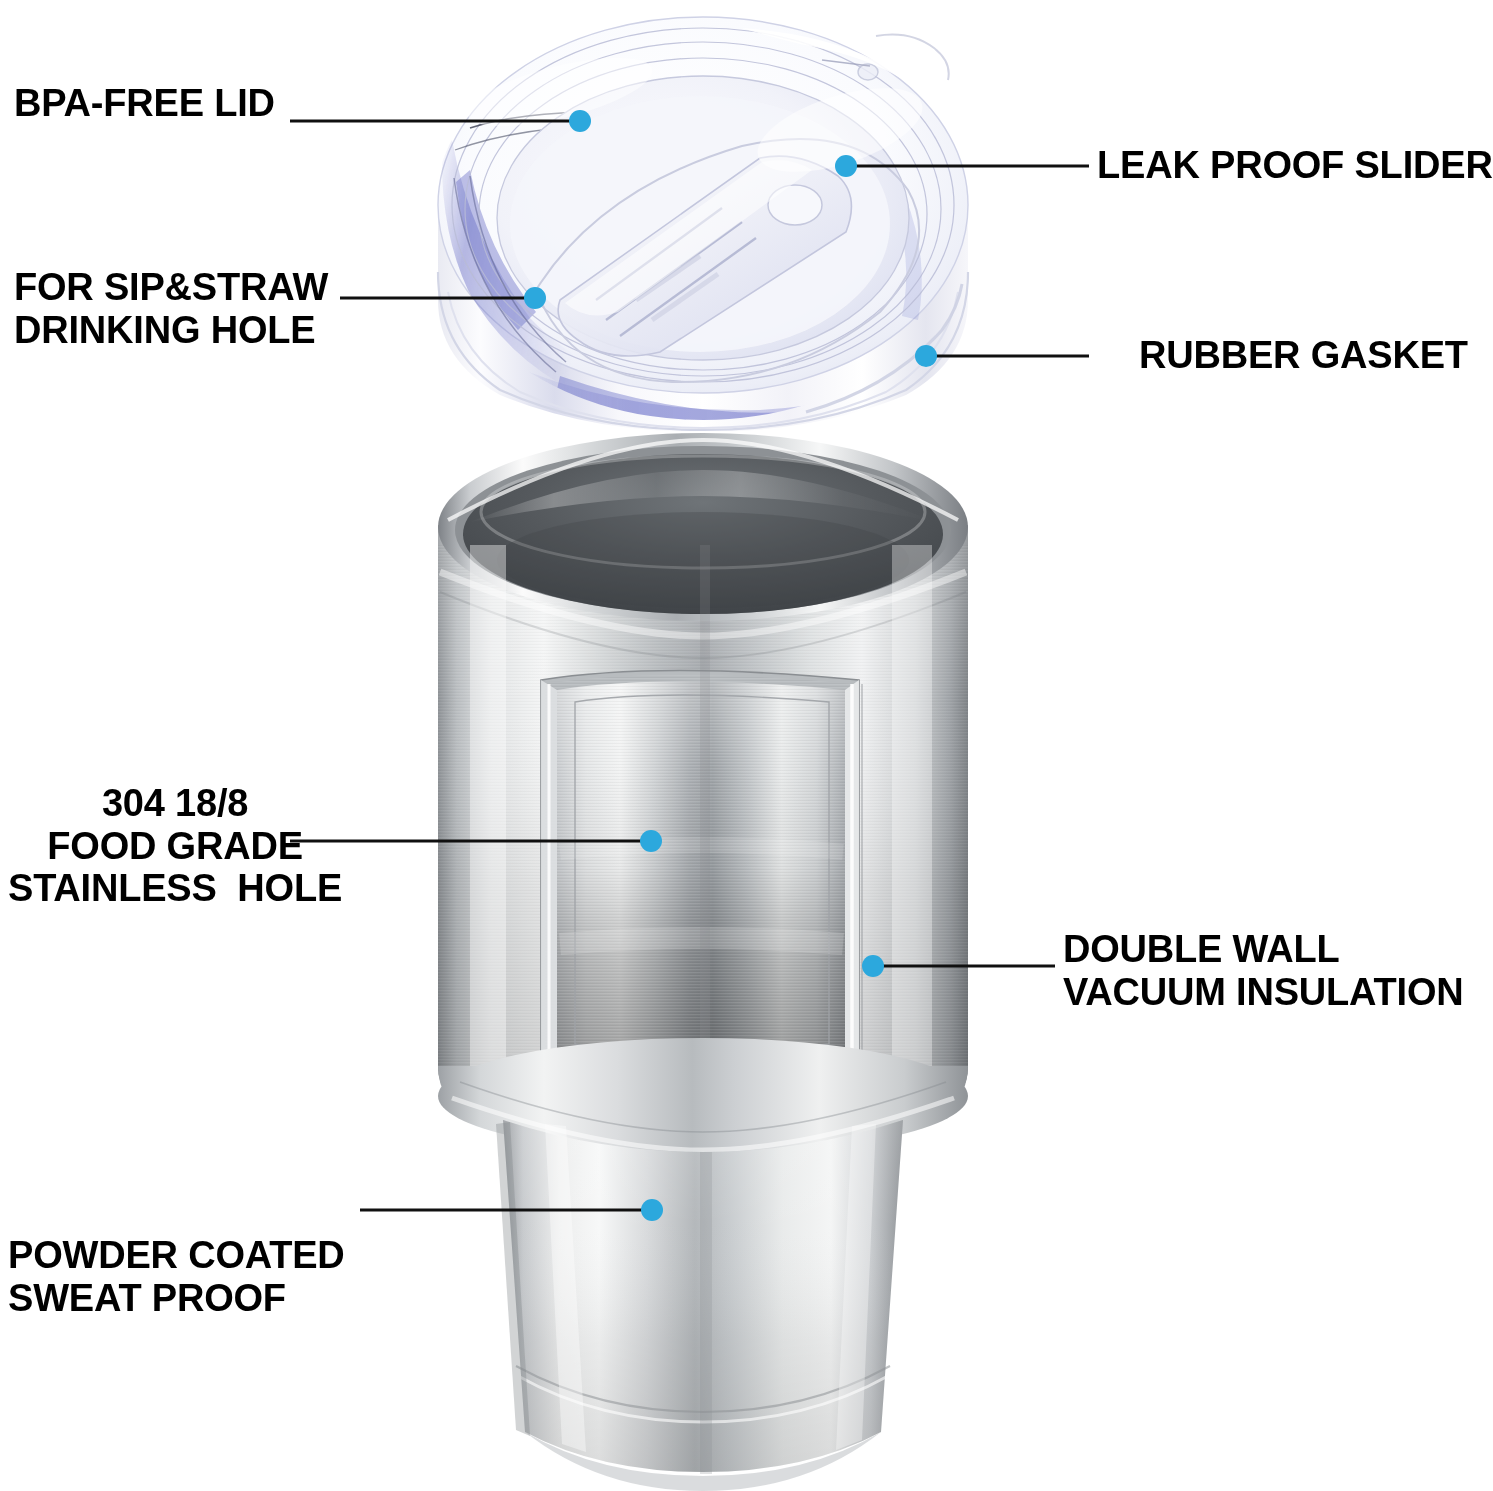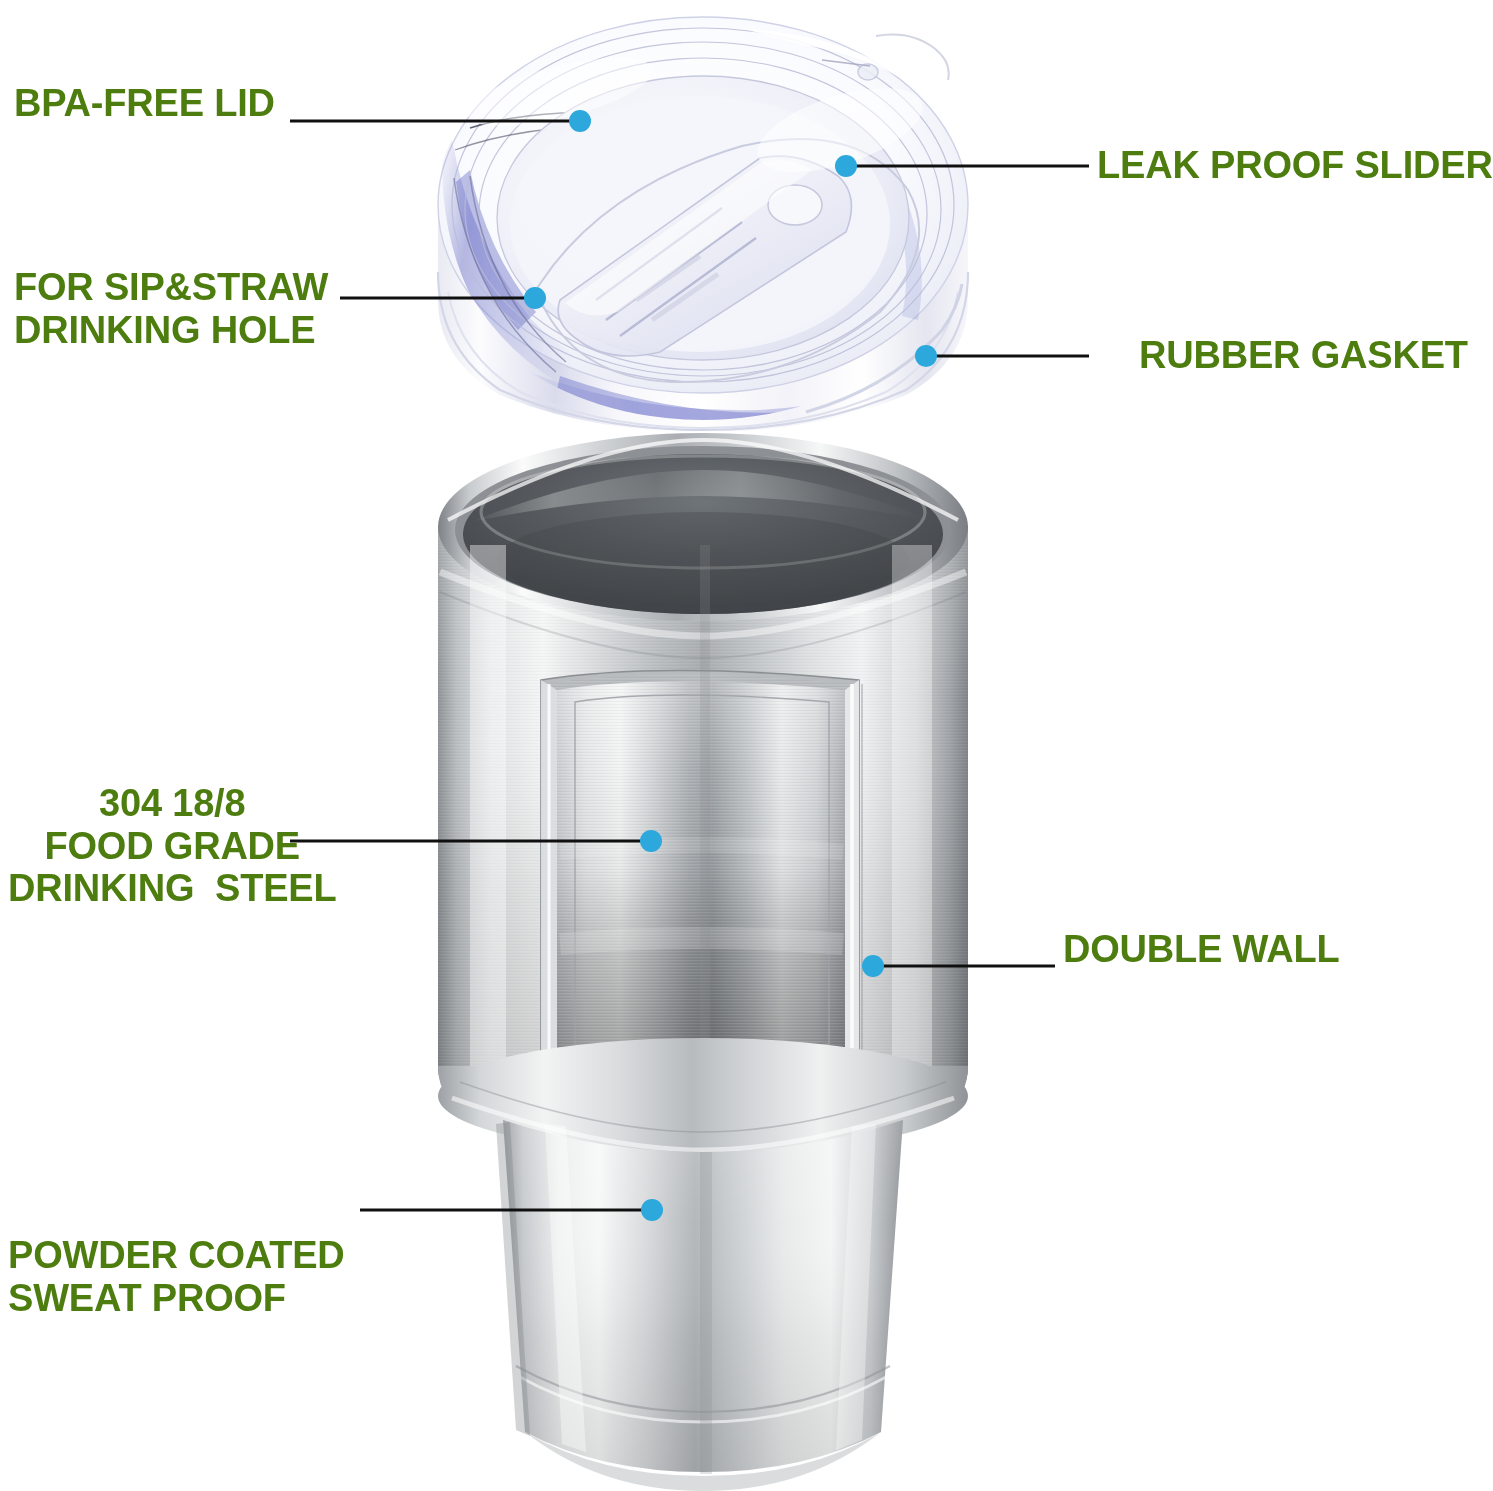--- a/index.html
+++ b/index.html
@@ -20,21 +20,21 @@
   }
   #artwork {
     position: absolute;
     left: 0;
     top: 0;
     width: 1493px;
     height: 1491px;
   }
   .callout-label {
     position: absolute;
-    color: #4d7c0f;
+    color: #000000;
     font-family: "Liberation Sans", sans-serif;
     font-weight: bold;
     font-size: 38px;
     line-height: 1.12;
     letter-spacing: -0.2px;
     white-space: pre;
     -webkit-font-smoothing: antialiased;
   }
   .callout-label.right-side {
     text-align: left;
@@ -378,18 +378,18 @@
           <circle cx="652" cy="1210" r="11" fill="#2ca8dd"></circle>
         </g>
       </g>
   </svg>
 
   <div id="labels">
       <div class="callout-label left-side" style="left: 14px; top: 82px;"><span class="lbl-line">BPA-FREE LID</span></div>
       <div class="callout-label right-side" style="left: 1097px; top: 144px;"><span class="lbl-line">LEAK PROOF SLIDER</span></div>
       <div class="callout-label left-side" style="left: 14px; top: 266px;"><span class="lbl-line">FOR SIP&amp;STRAW</span><span class="lbl-line">DRINKING HOLE</span></div>
       <div class="callout-label right-side" style="left: 1097px; top: 334px; margin-left: 42px;"><span class="lbl-line">RUBBER GASKET</span></div>
-      <div class="callout-label left-side" style="left: 8px; top: 782px; text-align: center;"><span class="lbl-line">304 18/8</span><span class="lbl-line">FOOD GRADE</span><span class="lbl-line">DRINKING  STEEL</span></div>
-      <div class="callout-label right-side" style="left: 1063px; top: 928px;"><span class="lbl-line">DOUBLE WALL</span></div>
+      <div class="callout-label left-side" style="left: 8px; top: 782px; text-align: center;"><span class="lbl-line">304 18/8</span><span class="lbl-line">FOOD GRADE</span><span class="lbl-line">STAINLESS  HOLE</span></div>
+      <div class="callout-label right-side" style="left: 1063px; top: 928px;"><span class="lbl-line">DOUBLE WALL</span><span class="lbl-line">VACUUM INSULATION</span></div>
       <div class="callout-label left-side" style="left: 8px; top: 1234px;"><span class="lbl-line">POWDER COATED</span><span class="lbl-line">SWEAT PROOF</span></div>
     </div>
 
 </div>
 
 </body></html>

